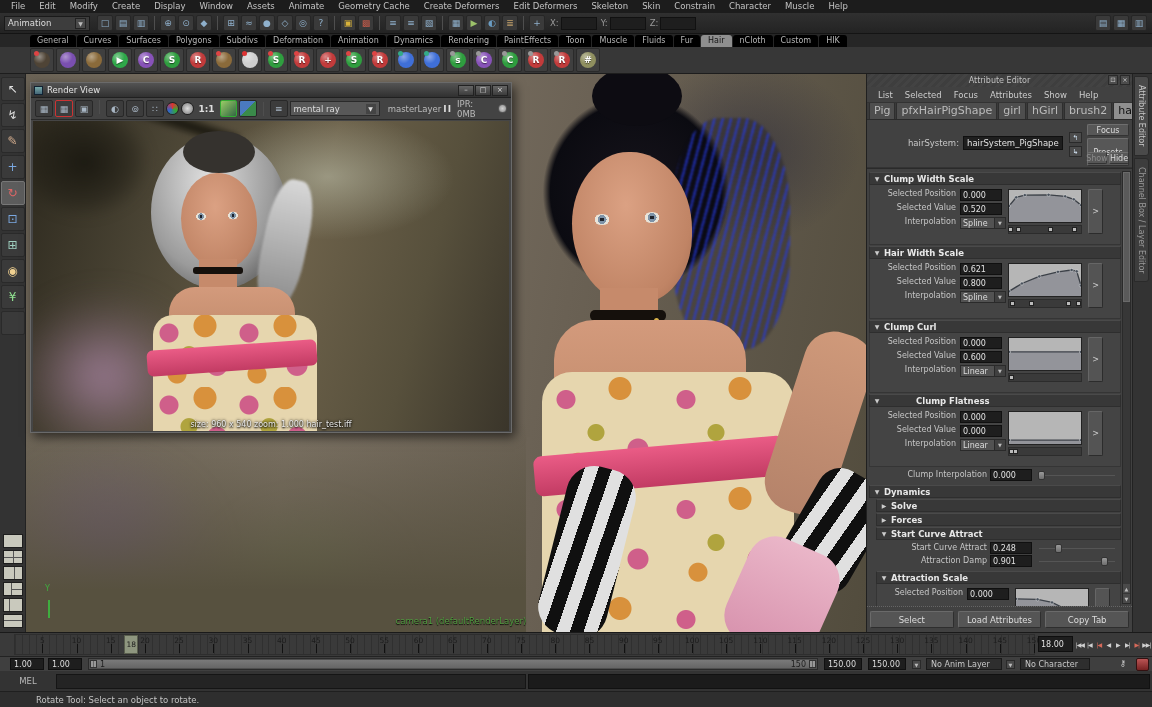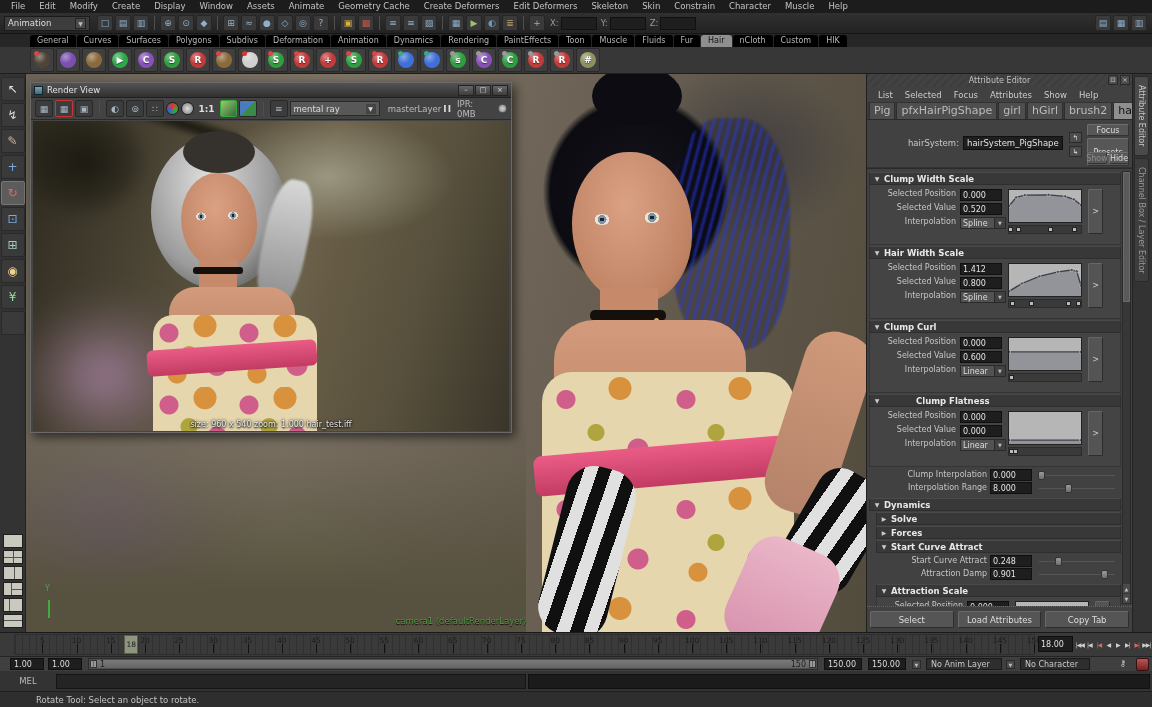--- a/index.html
+++ b/index.html
@@ -560,21 +560,21 @@
               <i style="left: calc(90% - 2px);"></i>
             </div>
             <span class="rexp">&gt;</span>
           </div>
           <div class="sec-header" style="margin-left: 0px;">
             <span class="tri">▼</span>
             <span class="st">Hair Width Scale</span>
           </div>
           <div class="sec-body">
             <span class="rlab" style="top: 4px;">Selected Position</span>
-            <span class="rfld" style="top: 4px;">1.412</span>
+            <span class="rfld" style="top: 4px;">0.621</span>
             <span class="rlab" style="top: 18px;">Selected Value</span>
             <span class="rfld" style="top: 18px;">0.800</span>
             <span class="rlab" style="top: 32px;">Interpolation</span>
             <span class="rdrop" style="top: 32px;">Spline<span class="da">▼</span></span>
             <div class="rgraph">
               <svg width="72" height="32" viewBox="0 0 74 34" preserveAspectRatio="none" style="display:block;width:100%;height:100%;background:#b6b6b6">
                 <path d="M0,34 L0.0,29.1 L13.3,20.7 L31.1,13.2 L50.3,8.3 L64.4,6.4 L69.6,7.8 L74.0,22.9 L74,34 Z" fill="#93949a"></path>
                 <polyline points="0.0,29.1 13.3,20.7 31.1,13.2 50.3,8.3 64.4,6.4 69.6,7.8 74.0,22.9" fill="none" stroke="#3c4148" stroke-width="1.4"></polyline>
                 <circle cx="0.0" cy="29.1" r="1.7" fill="#49515c" stroke="#e8e8e8" stroke-width="0.5"></circle>
                 <circle cx="13.3" cy="20.7" r="1.7" fill="#49515c" stroke="#e8e8e8" stroke-width="0.5"></circle>
@@ -641,27 +641,20 @@
               <i style="left: calc(9% - 2px);"></i>
             </div>
             <span class="rexp">&gt;</span>
           </div>
           <div class="scalar-block" style="padding: 2px 0px;">
             <div class="srow">
               <span class="slab">Clump Interpolation</span>
               <span class="sfld">0.000</span>
               <span class="sgroove">
                 <span class="shandle" style="left: calc(3% - 3px);"></span>
-              </span>
-            </div>
-            <div class="srow">
-              <span class="slab">Interpolation Range</span>
-              <span class="sfld">8.000</span>
-              <span class="sgroove">
-                <span class="shandle" style="left: calc(38% - 3px);"></span>
               </span>
             </div>
           </div>
           <div class="sec-header" style="margin-left: 0px;">
             <span class="tri">▼</span>
             <span class="st">Dynamics</span>
           </div>
           <div class="sec-header" style="margin-left: 7px;">
             <span class="tri">▶</span>
             <span class="st">Solve</span>

